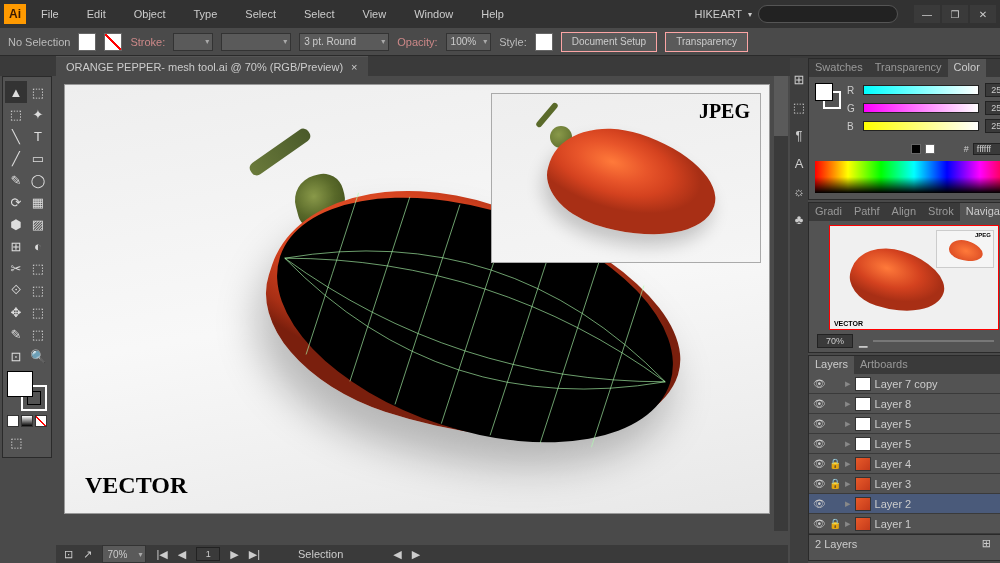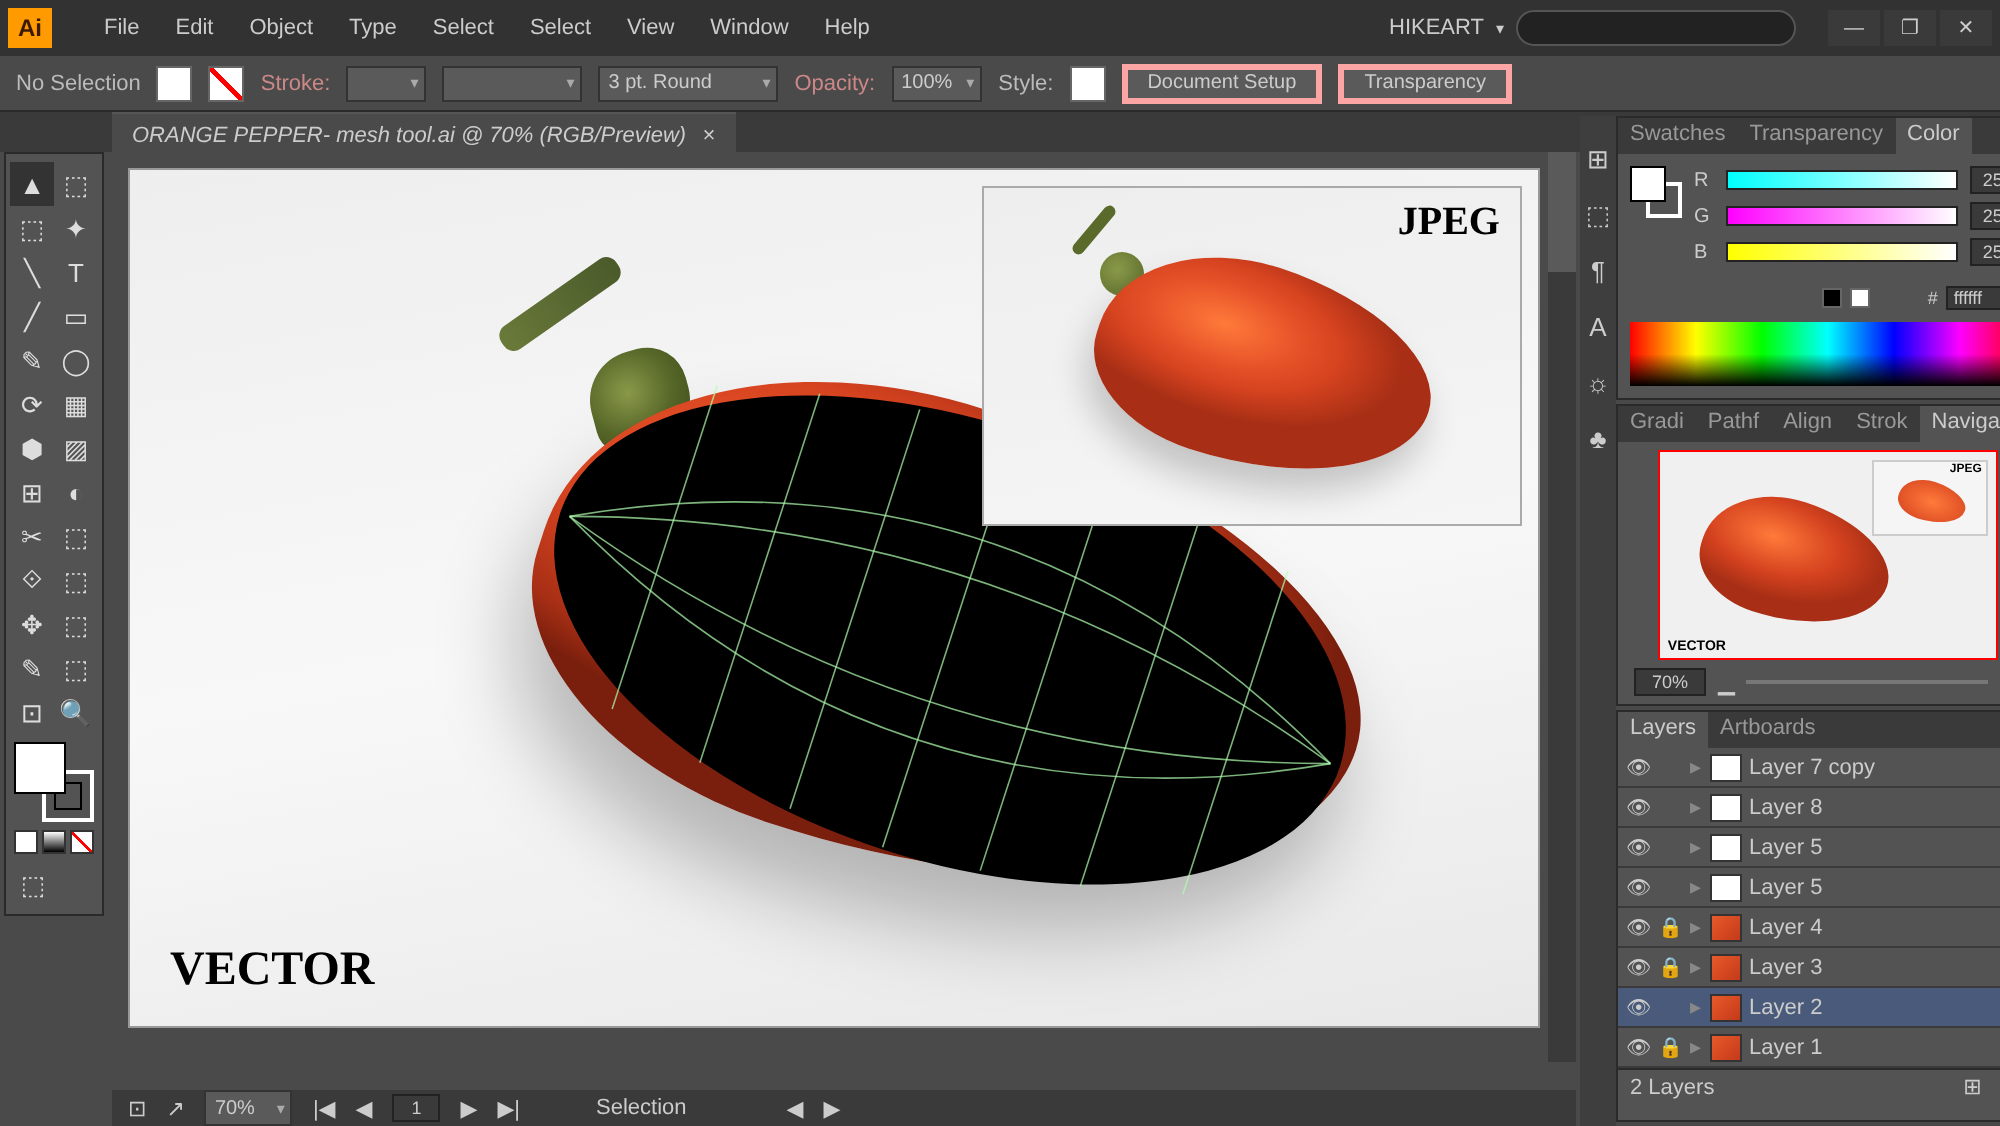--- a/index.html
+++ b/index.html
@@ -1,32 +1,32 @@
 <!DOCTYPE html>
 <html><head>
 <meta charset="utf-8">
 <style>
 * { margin:0; padding:0; box-sizing:border-box; font-family:Tahoma,Arial,sans-serif; font-size:11px; color:#ccc; user-select:none; }
 body { width:1000px; height:563px; background:#4a4a4a; overflow:hidden; position:relative; }
 .titlebar { height:28px; background:#323232; display:flex; align-items:center; padding:0 4px; }
-.app-icon { width:22px; height:20px; background:#ff9a00; border-radius:0; display:flex; align-items:center; justify-content:center; font-weight:bold; color:#3a1a00; font-size:12px; margin-right:18px; }
-.menu { display:flex; gap:2px; }
+.app-icon { width:22px; height:20px; background:#ff9a00; border-radius:0; display:flex; align-items:center; justify-content:center; font-weight:bold; color:#3a1a00; font-size:12px; margin-right:7px; }
+.menu { display:flex; gap:12px; }
 .menu span { padding:4px 8px; cursor:pointer; }
 .titlebar-right { margin-left:auto; display:flex; align-items:center; gap:6px; }
 .search { width:140px; height:18px; background:#222; border:1px solid #555; border-radius:9px; }
 .win-btns { display:flex; gap:2px; margin-left:10px; }
 .win-btns div { width:26px; height:18px; background:#3a3a3a; display:flex; align-items:center; justify-content:center; font-size:10px; }
 .ctlbar { height:28px; background:#4a4a4a; border-bottom:1px solid #2a2a2a; display:flex; align-items:center; padding:0 8px; gap:8px; font-size:10px; }
 .ctlbar .lbl { color:#bbb; }
 .swatch { width:18px; height:18px; border:1px solid #666; }
 .dd { background:#5a5a5a; border:1px solid #333; height:18px; min-width:60px; padding:0 14px 0 4px; display:flex; align-items:center; position:relative; font-size:10px; }
 .dd::after { content:'▾'; position:absolute; right:3px; font-size:8px; color:#aaa; }
-.btn { background:#5a5a5a; border:3px solid #fca5a5; height:20px; padding:0 10px; display:flex; align-items:center; font-size:10px; }
+.btn { background:#5a5a5a; border:1px solid #fca5a5; height:20px; padding:0 10px; display:flex; align-items:center; font-size:10px; }
 .tabbar { height:20px; background:#3a3a3a; display:flex; padding-left:56px; }
-.doc-tab { background:#4a4a4a; padding:2px 10px; font-size:10px; display:flex; align-items:flex-end; gap:8px; border-top:1px solid #555;font-style:italic; }
+.doc-tab { background:#4a4a4a; padding:2px 10px; font-size:10px; display:flex; align-items:center; gap:8px; border-top:1px solid #555; }
 .doc-tab .x { font-size:11px; }
 .workspace { position:absolute; top:76px; left:56px; right:212px; bottom:18px; background:#4a4a4a; }
 .canvas { position:absolute; top:8px; left:8px; width:706px; height:430px; background:linear-gradient(170deg,#eee 0%,#f8f8f8 50%,#e8e8e8 100%); border:1px solid #999; }
 .scroll-v { position:absolute; right:0; top:0; width:14px; bottom:14px; background:#3a3a3a; }
 .scroll-v .th { position:absolute; top:0; width:14px; height:60px; background:#5a5a5a; }
 .toolbox { position:absolute; left:2px; top:76px; width:50px; background:#535353; border:1px solid #2a2a2a; padding:4px 2px; }
 .trow { display:flex; }
 .tool { width:23px; height:22px; display:flex; align-items:center; justify-content:center; font-size:13px; color:#ddd; }
 .fillstroke { position:relative; width:40px; height:40px; margin:4px auto; }
 .fillstroke .fill { position:absolute; top:0; left:0; width:26px; height:26px; background:#fff; border:1px solid #000; }

